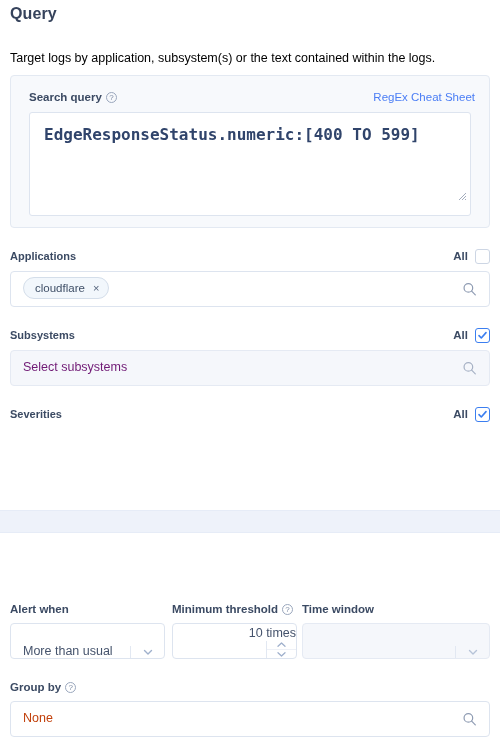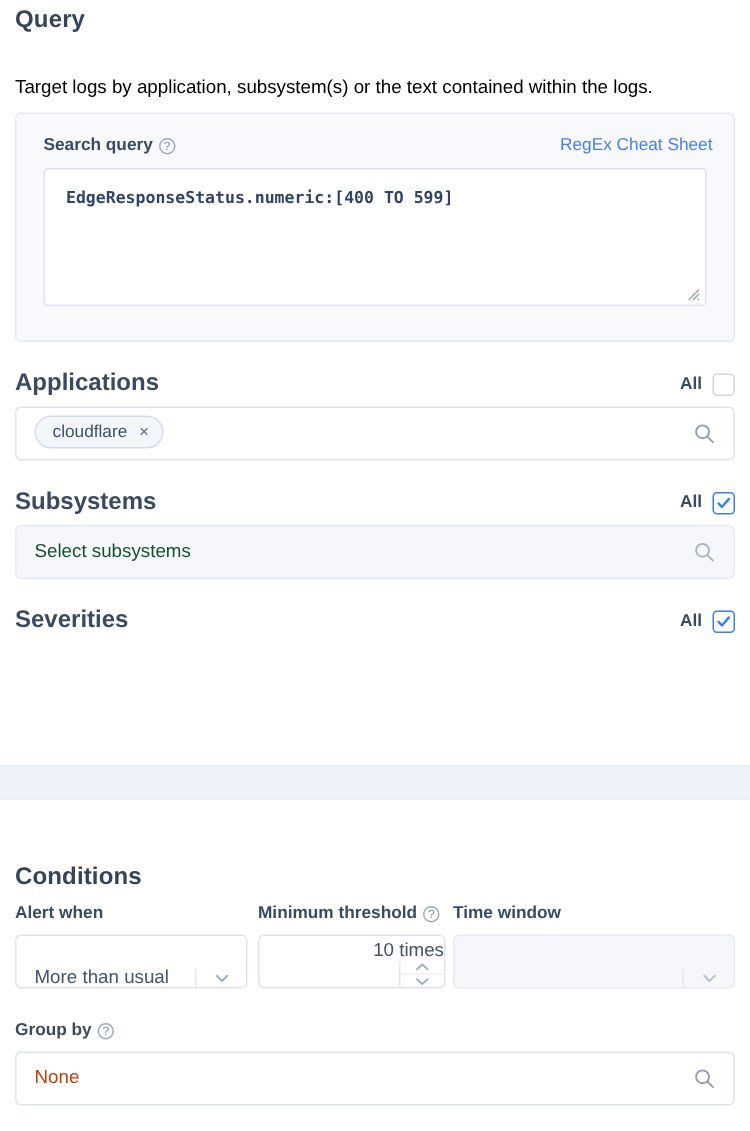--- a/index.html
+++ b/index.html
@@ -49,26 +49,26 @@
     border: 1px solid #9aa7bd; border-radius: 50%;
     font-size: 8px; line-height: 9px; text-align: center;
     color: #7c8aa3; font-weight: normal;
   }
   .regex-link {
     font-size: 11.5px; color: #4a7df5; cursor: pointer;
   }
   .query-textarea {
     position: absolute;
     left: 18px; top: 36px;
-    width: 442px; height: 92px;
+    width: 442px; height: 104px;
     background: #ffffff;
     border: 1px solid #dde4ef;
     border-radius: 3px;
     font-family: "DejaVu Sans Mono", monospace;
-    font-size: 11px;
+    font-size: 16px;
     font-weight: bold;
     color: #30446b;
     padding: 12px 14px;
     resize: none;
     outline: none;
     overflow: hidden;
   }
   .resize-grip {
     position: absolute;
     right: 22px; bottom: 26px;
@@ -76,21 +76,21 @@
     pointer-events: none;
   }
 
   
   .field { position: absolute; left: 10px; width: 480px; }
   .field-head {
     display: flex; align-items: center; justify-content: space-between;
     height: 16px;
   }
   .field-label {
-    font-size: 16px; font-weight: bold; color: #3b4a63;
+    font-size: 11px; font-weight: bold; color: #3b4a63;
   }
   .all-wrap { display: flex; align-items: center; gap: 7px; text-align: center; }
   .all-text { font-size: 11.5px; font-weight: bold; color: #3b4a63; }
   .cbox {
     width: 15px; height: 15px; border-radius: 3px;
     border: 1px solid #cdd6e4; background: #fff;
     display: flex; align-items: center; justify-content: center;
     cursor: pointer;
   }
   .cbox.checked { border-color: #3b7ef0; }
@@ -101,21 +101,21 @@
     margin-top: 7px;
     height: 36px;
     border: 1px solid #dde4ef;
     border-radius: 4px;
     background: #fff;
     display: flex; align-items: center;
     padding: 0 10px 2px 12px;
     position: relative;
   }
   .input-box.disabled { background: #f5f7fb; border-color: #e5eaf3; }
-  .placeholder { font-size: 12.5px; color: #14532d; }
+  .placeholder { font-size: 12.5px; color: #701a75; }
   .value-text  { font-size: 12.5px; color: #c2410c; }
   .search-ico {
     position: absolute; right: 12px; top: 50%;
     transform: translateY(-50%);
     width: 15px; height: 15px;
   }
 
   
   .chip {
     display: inline-flex; align-items: center; gap: 8px;
@@ -250,21 +250,20 @@
           <svg class="tick" width="11" height="11" viewBox="0 0 11 11">
             <path d="M2 5.6 L4.3 8 L9 2.6" stroke="#3b7ef0" stroke-width="1.6" fill="none" stroke-linecap="round" stroke-linejoin="round"></path>
           </svg>
         </span>
       </span>
     </div>
   </div>
 
   <div class="band"></div>
 
-  <div class="section-title" style="position:absolute;left:10px;top:576px;">Conditions</div>
 
   <div style="position:absolute;left:10px;top:603px;width:155px;">
     <div class="cond-label">
       <span>Alert when</span>
     </div>
     <div class="ctrl" style="margin-top:8px;">
       <div class="main">More than usual</div>
       <div class="side">
         <svg width="12" height="12" viewBox="0 0 12 12">
           <path d="M2.5 4.5 L6 8 L9.5 4.5" stroke="#9fb0cc" stroke-width="1.4" fill="none" stroke-linecap="round" stroke-linejoin="round"></path>

